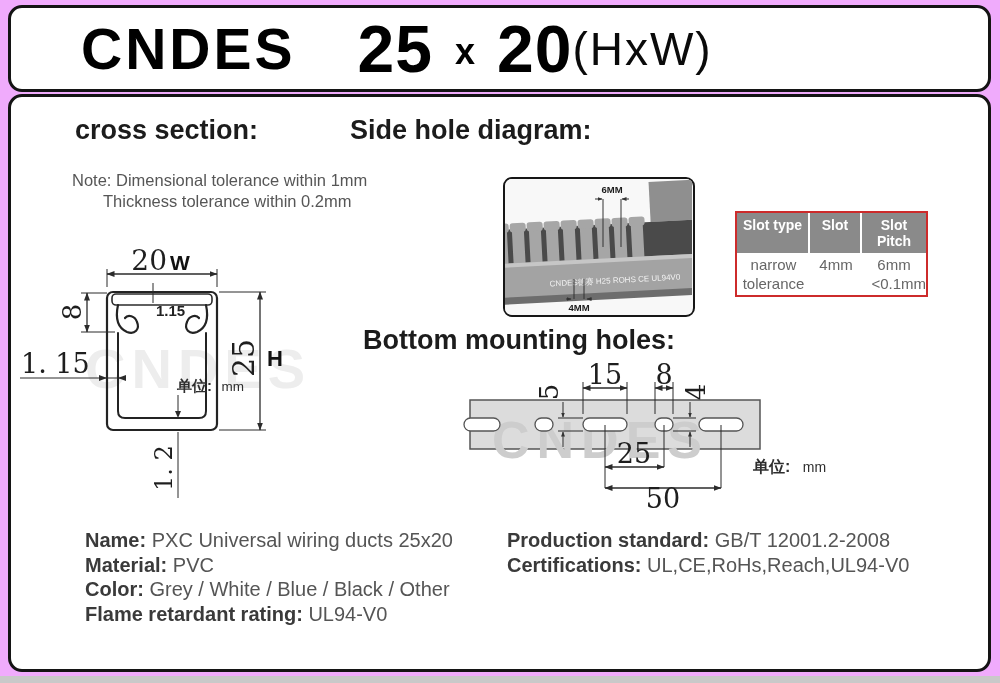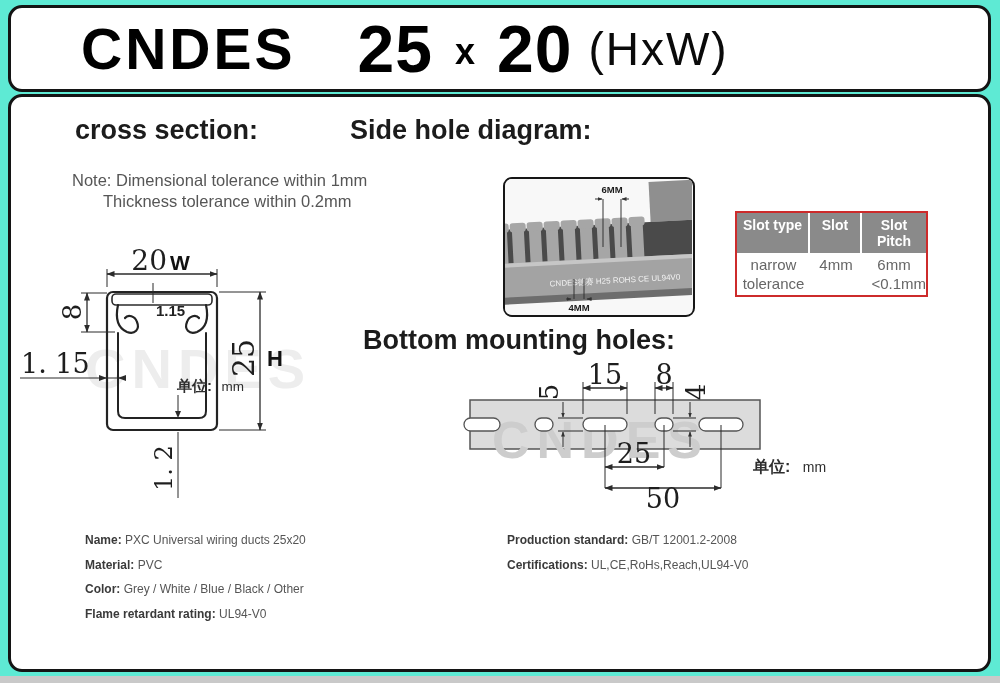--- a/index.html
+++ b/index.html
@@ -1,38 +1,38 @@
 <!DOCTYPE html>
 <html><head>
 <meta charset="utf-8">
 <style>
   html,body{margin:0;padding:0;background:#fff;}
-  .page{position:relative;width:1000px;height:683px;background:#5eead4;overflow:hidden;
+  .page{position:relative;width:1000px;height:683px;background:#f0abfc;overflow:hidden;
         font-family:"Liberation Sans",sans-serif;color:#222;}
   .panel{position:absolute;background:#fff;border:3px solid #141414;border-radius:14px;box-sizing:border-box;}
   .hdr-box{left:8px;top:5px;width:983px;height:87px;display:flex;align-items:center;padding-left:70px;}
   .body-box{left:8px;top:94px;width:983px;height:578px;}
   .brand{font-size:57px;font-weight:bold;letter-spacing:3px;color:#000;}
   .big-num{font-size:66px;font-weight:bold;color:#000;letter-spacing:1px;}
   .x-sep{font-size:36px;font-weight:bold;color:#000;margin:0 22px;padding-top:6px;}
-  .hdr-suffix{font-size:46px;font-weight:500;color:#0a0a0a;margin-left:16px;letter-spacing:2px;}
+  .hdr-suffix{font-size:46px;font-weight:500;color:#0a0a0a;letter-spacing:2px;}
   .gap1{width:62px;}
   .sec-title{position:absolute;font-size:27px;font-weight:bold;color:#1c1c1c;letter-spacing:0;}
   .note{position:absolute;left:72px;top:170px;font-size:16.5px;line-height:21px;color:#565656;}
   .note .l2{margin-left:31px;}
   .photo-box{position:absolute;left:503px;top:177px;width:192px;height:140px;border:2.5px solid #161616;
              border-radius:9px;overflow:hidden;background:#f8f8f8;box-sizing:border-box;}
   .slot-table{position:absolute;left:735px;top:211px;border:2px solid #cd2b2b;background:#fff;}
   .st-row{display:grid;grid-template-columns:73px 52px 64px;}
   .st-h{background:#8a8a8a;color:#fff;font-weight:bold;font-size:14px;text-align:center;
         padding:4px 0;border-right:2px solid #fff;}
   .st-h:last-child{border-right:none;}
   .st-c{color:#666;font-size:15px;text-align:center;padding:1px 0;}
   .st-c.left{text-align:right;padding-left:10px;}
-  .specs{position:absolute;font-size:12px;line-height:24.5px;color:#555;}
+  .specs{position:absolute;font-size:20px;line-height:24.5px;color:#555;}
   .specs .lbl{font-weight:bold;color:#3a3a3a;}
   .sv{position:absolute;}
   .bottom-strip{position:absolute;left:0;top:676px;width:1000px;height:7px;background:#c9c9c9;}
   svg text{font-family:"Liberation Sans",sans-serif;}
   .cadnum{font-family:"DejaVu Serif",serif;fill:#1e1e1e;}
   .dim{stroke:#2b2b2b;stroke-width:1.3;fill:none;}
   .thin{stroke:#2b2b2b;stroke-width:1;fill:none;}
   .prof{stroke:#232323;stroke-width:2.2;fill:none;stroke-linecap:round;stroke-linejoin:round;}
 </style>
 </head>

